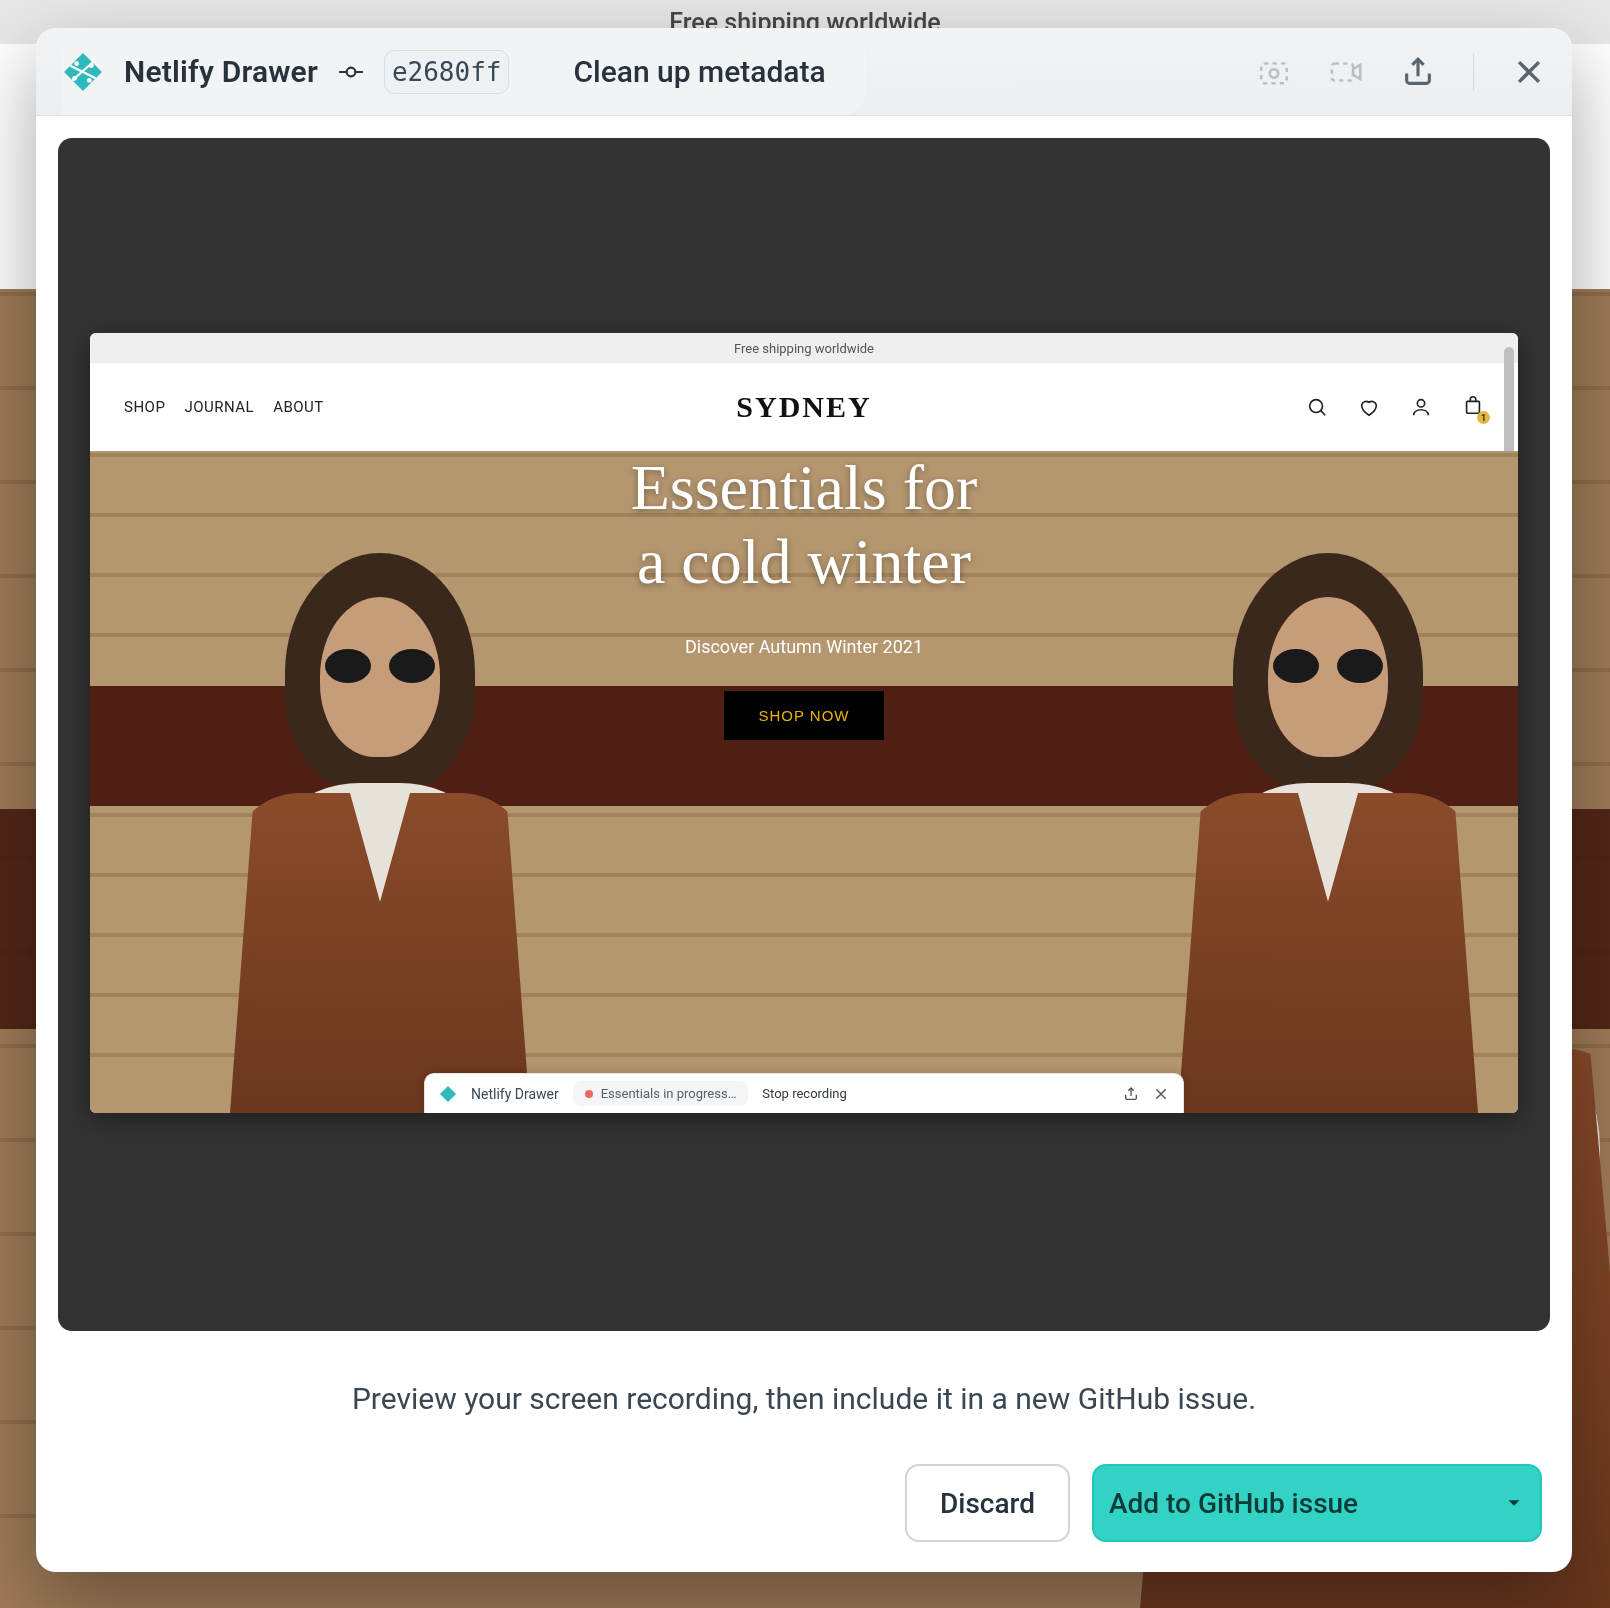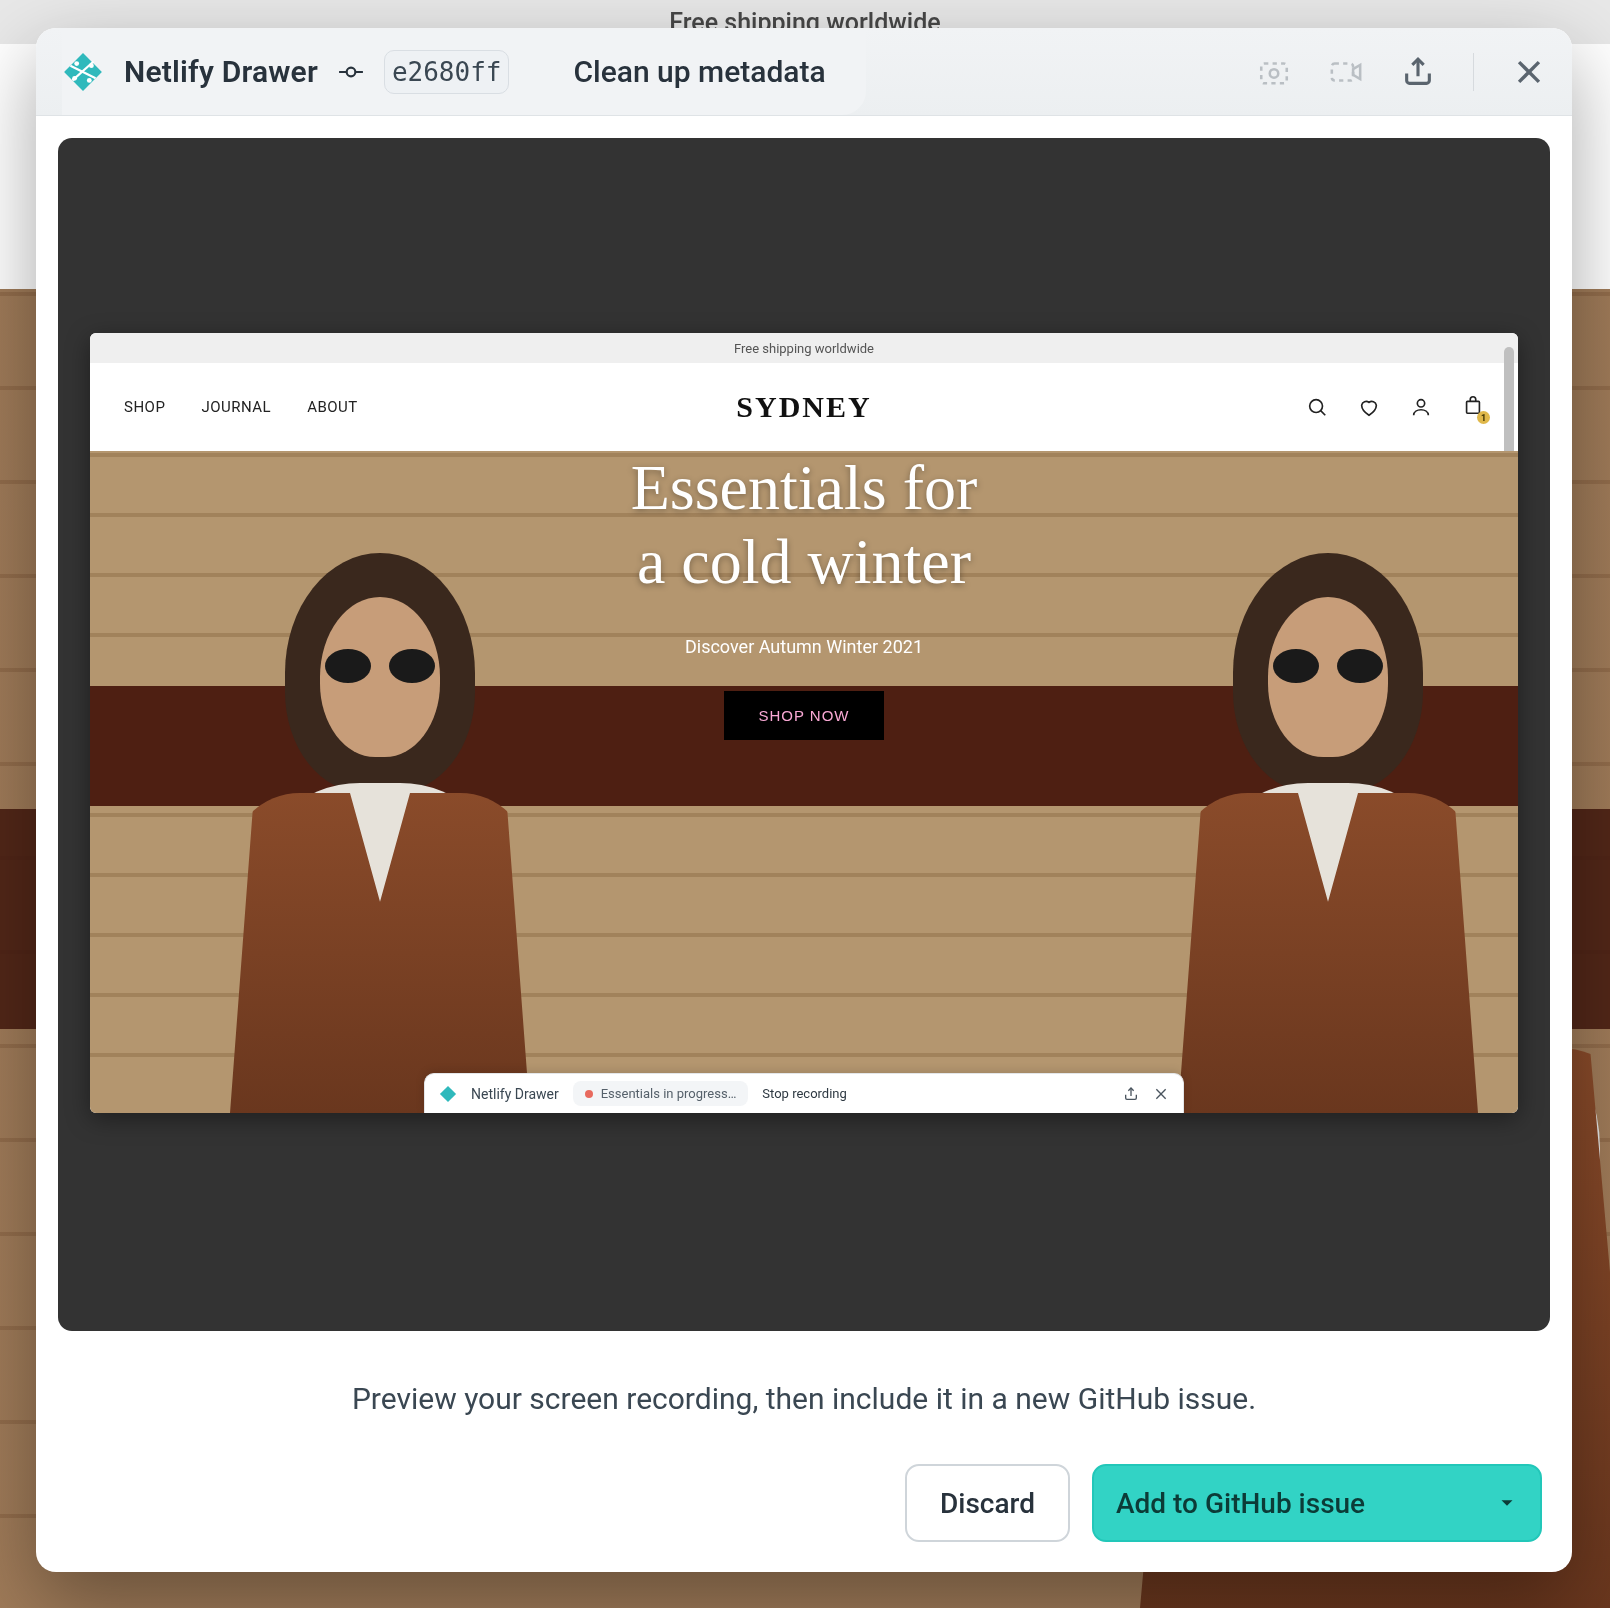--- a/index.html
+++ b/index.html
@@ -40,21 +40,21 @@
   .vdiv { width:1px; height:38px; background:#d6dade; }
 
   .preview-area { flex:1; padding:22px; display:flex; }
   .preview-frame { flex:1; background:#333333; border-radius:14px; position:relative; overflow:hidden; }
 
   
   .shot { position:absolute; top:195px; left:32px; right:32px; height:780px; background:#fff; border-radius:6px; overflow:hidden; box-shadow:0 6px 24px rgba(0,0,0,.4); }
   .shot-scroll { position:absolute; top:14px; right:4px; width:10px; height:220px; background:#bfbfbf; border-radius:6px; }
   .shot .banner { height:30px; background:#efefef; color:#555; font-size:13px; display:flex; align-items:center; justify-content:center; }
   .shot .nav { height:88px; display:flex; align-items:center; padding:0 34px; position:relative; }
-  .shot .nav .links { display:flex; gap:36px; font-size:15px; letter-spacing:.5px; color:#222; }
+  .shot .nav .links { display:flex; gap:19px; font-size:15px; letter-spacing:.5px; color:#222; }
   .shot .nav .brand { position:absolute; left:50%; transform:translateX(-50%); font-family:"Times New Roman",serif; font-size:30px; letter-spacing:2px; font-weight:600; color:#111; }
   .shot .nav .nicons { margin-left:auto; display:flex; gap:30px; align-items:center; color:#222; }
   .shot .nav .nicons svg{ width:22px; height:22px; }
   .bag-wrap { position:relative; }
   .bag-badge { position:absolute; right:-6px; bottom:-4px; width:13px; height:13px; border-radius:50%; background:#e0b84a; color:#3a2f00; font-size:9px; font-weight:700; display:flex; align-items:center; justify-content:center; }
 
   .shot .hero { position:absolute; top:118px; left:0; right:0; bottom:0; overflow:hidden; }
   .shot .hero .brick2 { position:absolute; inset:0; background:
     repeating-linear-gradient(0deg,#c7a373 0 56px,#b28d5e 56px 60px),
     repeating-linear-gradient(90deg,rgba(0,0,0,0) 0 112px,rgba(0,0,0,0.12) 112px 116px);
@@ -67,38 +67,38 @@
   .shot .hero .person .ph-hair { position:absolute; top:0; left:50%; transform:translateX(-50%); width:190px; height:240px; background:#3a281d; border-radius:50% 50% 42% 42%; }
   .shot .hero .person .ph-face { position:absolute; top:44px; left:50%; transform:translateX(-50%); width:120px; height:160px; background:#c79d79; border-radius:50% 50% 46% 46%; }
   .shot .hero .person .ph-glasses { position:absolute; top:96px; left:50%; transform:translateX(-50%); width:110px; height:34px; display:flex; justify-content:space-between; }
   .shot .hero .person .ph-glasses span{ width:46px; height:34px; background:#1a1a1a; border-radius:50%; }
   .shot .hero .person .ph-body { position:absolute; bottom:0; left:50%; transform:translateX(-50%); width:260px; height:330px; background:#e6e2da; border-radius:110px 110px 0 0; }
   .shot .hero .person .ph-jacket { position:absolute; bottom:0; left:50%; transform:translateX(-50%); width:300px; height:320px; background:linear-gradient(180deg,#8a4b2a,#6a371e); clip-path:polygon(8% 0,40% 0,50% 34%,60% 0,92% 0,100% 100%,0 100%); border-radius:70px 70px 0 0; }
 
   .shot .hero .copy { position:absolute; inset:0; display:flex; flex-direction:column; align-items:center; justify-content:flex-start; color:#fff; text-align:center; }
   .shot .hero .copy h1 { font-family:"Times New Roman",serif; font-size:64px; line-height:1.15; font-weight:500; text-shadow:0 2px 6px rgba(0,0,0,.35); }
   .shot .hero .copy .sub { margin-top:38px; font-size:18px; }
-  .shot .hero .copy .cta { margin-top:34px; background:#000; color:#f9a8d4; font-size:15px; letter-spacing:1px; padding:16px 34px; border:none; }
+  .shot .hero .copy .cta { margin-top:34px; background:#000; color:#eab308; font-size:15px; letter-spacing:1px; padding:16px 34px; border:none; }
 
   
   .mini { position:absolute; left:50%; bottom:0; transform:translateX(-50%); width:760px; height:40px; background:#fff; border:1px solid #e3e6e9; border-bottom:none; border-radius:10px 10px 0 0; display:flex; align-items:center; padding:0 14px; gap:14px; font-size:14px; color:#3a4752; box-shadow:0 -2px 10px rgba(0,0,0,.12); }
   .mini .mlogo { width:18px; height:18px; }
   .mini .rec-pill { display:flex; align-items:center; gap:8px; background:#f3f5f7; border-radius:8px; padding:5px 12px; font-size:13px; color:#56616b; }
   .mini .rec-dot{ width:8px; height:8px; border-radius:50%; background:#e86a5e; }
   .mini .stop { font-size:13px; color:#2e3942; }
   .mini .spacer { flex:1; }
   .mini .micon { width:16px; height:16px; color:#4a545e; }
 
   
   .dlg-footer { padding:28px 30px 30px; }
   .dlg-footer .instr { text-align:center; font-size:30px; color:#3a4752; margin-bottom:48px; }
   .dlg-footer .btns { display:flex; justify-content:flex-end; gap:22px; }
   .btn { height:78px; border-radius:14px; font-size:28px; font-weight:500; display:flex; align-items:center; justify-content:center; cursor:pointer; }
   .btn-discard { width:165px; background:#fff; border:2px solid #cfd5da; color:#28323c;text-align:center; }
-  .btn-add { width:450px; background:#32d3c5; border:2px solid #22c7b9; color:#0c3b37; gap:60px; padding:0 22px; justify-content:space-between; }
+  .btn-add { width:450px; background:#32d3c5; border:2px solid #22c7b9; color:#0c3b37; gap:60px; padding:0 15px; justify-content:space-between; }
   .btn-add svg { width:22px; height:22px; }
 </style>
 </head>
 <body>
 
 <div class="bg-page">
   <div class="bg-banner">Free shipping worldwide</div>
   <div class="bg-header"></div>
   <div class="bg-hero">
     <div class="brick"></div>

